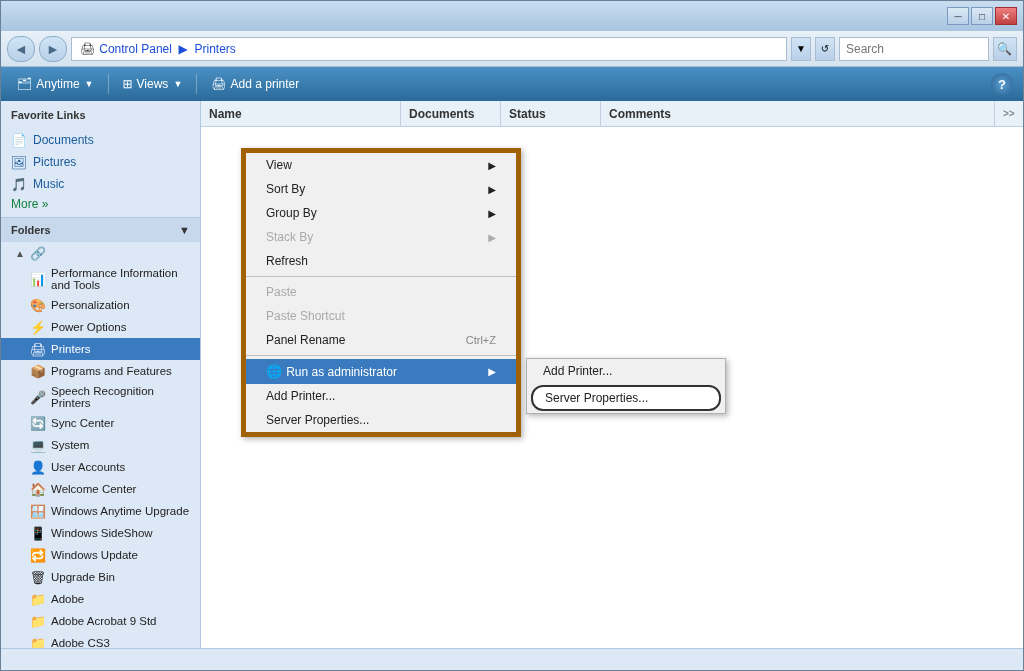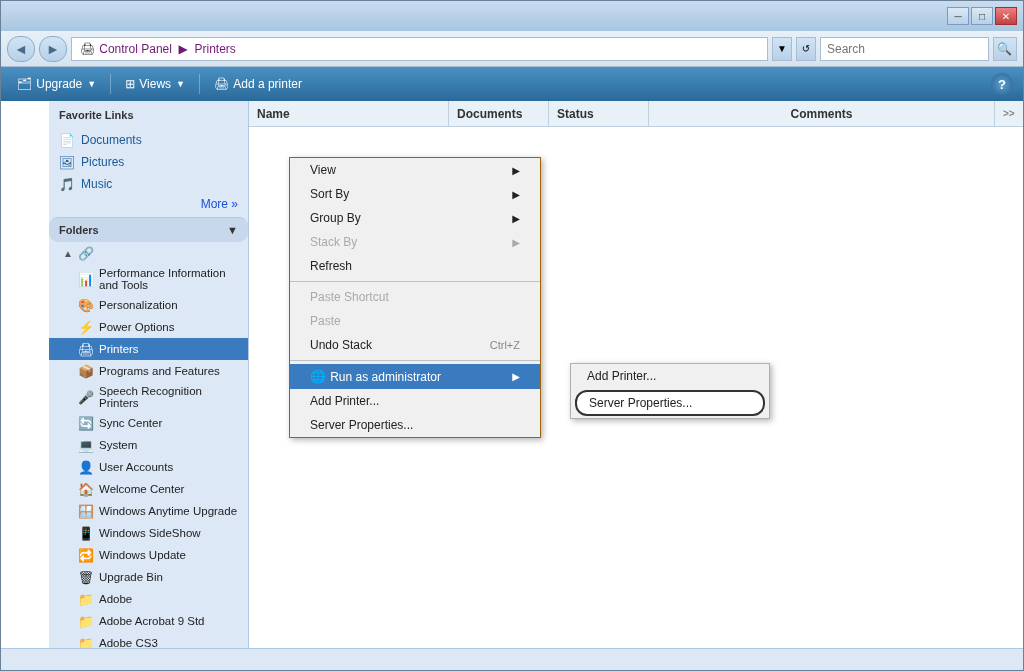--- a/index.html
+++ b/index.html
@@ -99,21 +99,21 @@
       background: linear-gradient(to bottom, #d0e4f5, #b8d0e8);
       border: 1px solid #aabdd0;
       display: flex;
       align-items: center;
       justify-content: center;
       font-size: 10px;
       cursor: pointer;
     }
 
     .search-box {
-      width: 169px;
+      width: 150px;
       height: 24px;
       border: 1px solid #aabdd0;
       background: white;
       display: flex;
       align-items: center;
       padding: 0 6px;
     }
 
     .search-box input {
       border: none;
@@ -185,21 +185,20 @@
     }
 
     
     .sidebar {
       width: 200px;
       background: #dce8f5;
       border-right: 1px solid #b0c8e0;
       display: flex;
       flex-direction: column;
       overflow: hidden;
-      margin-left: 48px;
     }
 
     .sidebar-section-title {
       font-size: 11px;
       font-weight: bold;
       color: #333;
       padding: 8px 10px 4px;
     }
 
     .fav-links {
@@ -219,39 +218,37 @@
     .fav-item .fav-icon {
       width: 16px;
       height: 16px;
       display: flex;
       align-items: center;
       justify-content: center;
       font-size: 13px;
     }
 
     .more-link {
-      color: #1d4ed8;
+      color: #15803d;
       font-size: 12px;
       padding: 2px 10px;
       cursor: pointer;
-      text-align: right;
     }
 
     .folders-header {
       display: flex;
       align-items: center;
       justify-content: space-between;
       padding: 6px 10px;
       font-size: 11px;
       font-weight: bold;
       color: #333;
       background: #c8d8ec;
       border-top: 1px solid #b0c8e0;
       cursor: pointer;
-      border-radius: 9px;
     }
 
     .folder-list {
       flex: 1;
       overflow-y: auto;
       overflow-x: hidden;
     }
 
     .folder-list::-webkit-scrollbar { width: 8px; }
     .folder-list::-webkit-scrollbar-track { background: #dce8f5; }
@@ -309,21 +306,21 @@
       font-size: 12px;
       font-weight: bold;
       color: #333;
       border-right: 1px solid #c0d0e0;
       cursor: pointer;
     }
 
     .col-header-item:first-child { width: 200px; }
     .col-header-item:nth-child(2) { width: 100px; }
     .col-header-item:nth-child(3) { width: 100px; }
-    .col-header-item:nth-child(4) { flex: 1; justify-content: center; }
+    .col-header-item:nth-child(4) { flex: 1; }
 
     .content-area {
       flex: 1;
       background: white;
       position: relative;
     }
 
     
     .status-bar {
       height: 22px;
@@ -332,25 +329,25 @@
       display: flex;
       align-items: center;
       padding: 0 10px;
       font-size: 11px;
       color: #555;
     }
 
     
     .context-menu {
       position: absolute;
-      top: 30px;
+      top: 21px;
       left: 40px;
-      width: 252px;
+      width: 280px;
       background: #f0f0f0;
-      border: 1px solid #a16207;
+      border: 5px solid #a16207;
       box-shadow: 2px 2px 6px rgba(0,0,0,0.3);
       z-index: 100;
       font-size: 12px;
     }
 
     .ctx-item {
       padding: 5px 20px;
       cursor: pointer;
       display: flex;
       align-items: center;
@@ -420,36 +417,36 @@
       <div class="title-btn">□</div>
       <div class="title-btn close">✕</div>
     </div>
   </div>
 
   <div class="address-bar">
     <div class="nav-btn">◄</div>
     <div class="nav-btn">►</div>
     <div class="address-field">
       <span style="margin-right:4px;">🖨</span>
-      <span style="color:#701a75; font-size:12px;">
+      <span style="color:#1d4ed8; font-size:12px;">
         Control Panel &nbsp;▶&nbsp; Printers
       </span>
     </div>
     <div class="address-arrow">▼</div>
     <div class="address-arrow">↺</div>
     <div class="search-box">
       <input type="text" placeholder="Search" style="">
     </div>
     <div class="search-icon-btn">🔍</div>
   </div>
 
   <div class="toolbar">
     <div class="toolbar-item">
       <span>🗂</span>
-      <span>Upgrade</span>
+      <span>Anytime</span>
       <span style="font-size:9px; margin-left:1px;">▼</span>
     </div>
     <div class="toolbar-sep"></div>
     <div class="toolbar-item">
       <span>⊞</span>
       <span>Views</span>
       <span style="font-size:9px; margin-left:1px;">▼</span>
     </div>
     <div class="toolbar-sep"></div>
     <div class="toolbar-item">
@@ -613,27 +610,27 @@
           </div>
           <div class="ctx-item disabled">
             <span>Stack By</span>
             <span class="arrow" style="color:#aaa;">▶</span>
           </div>
           <div class="ctx-item">
             <span>Refresh</span>
           </div>
           <div class="ctx-separator"></div>
           <div class="ctx-item disabled">
+            <span>Paste</span>
+          </div>
+          <div class="ctx-item disabled">
             <span>Paste Shortcut</span>
           </div>
-          <div class="ctx-item disabled">
-            <span>Paste</span>
-          </div>
           <div class="ctx-item">
-            <span>Undo Stack</span>
+            <span>Panel Rename</span>
             <span class="shortcut">Ctrl+Z</span>
           </div>
           <div class="ctx-separator"></div>
           <div class="ctx-item admin-item" style="position:relative;">
             <span style="display:flex;align-items:center;gap:4px;">
               <span style="font-size:13px;">🌐</span>
               <span>Run as administrator</span>
             </span>
             <span class="arrow">▶</span>
 

